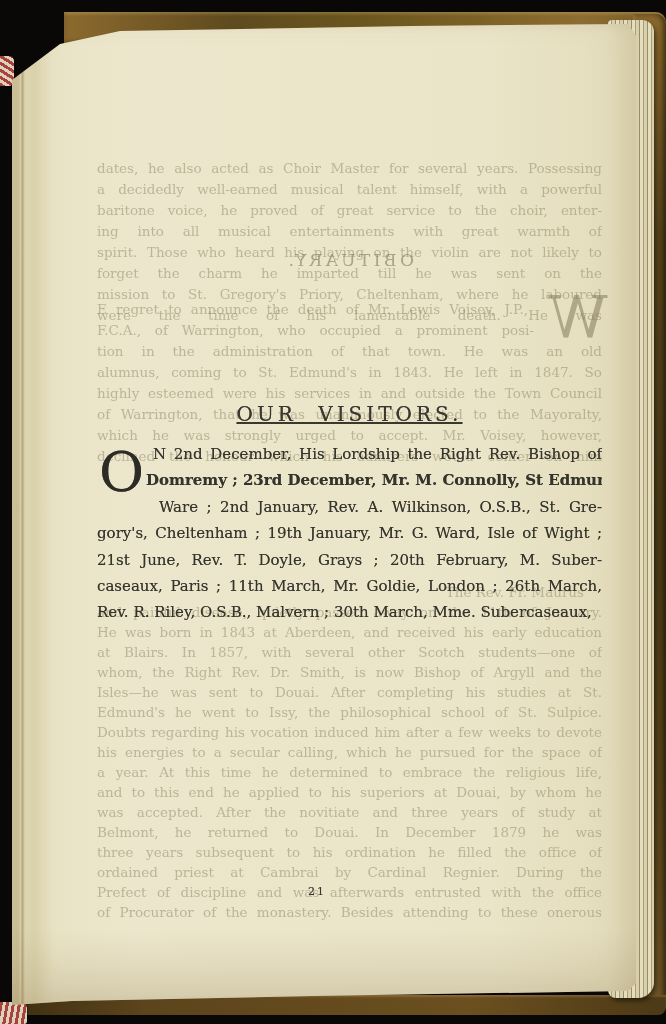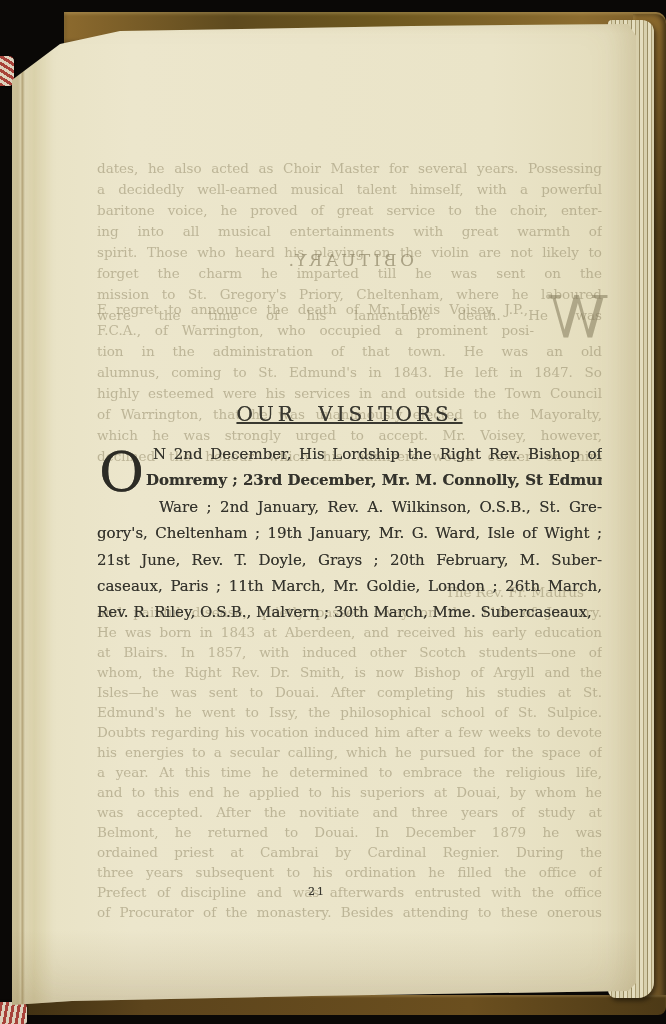--- a/index.html
+++ b/index.html
@@ -159,32 +159,32 @@
         <div class="line">highly esteemed were his services in and outside the Town Council</div>
         <div class="line">of Warrington, that he was unanimously elected to the Mayoralty,</div>
         <div class="line">which he was strongly urged to accept.  Mr. Voisey, however,</div>
         <div class="line">declined the honour which his admirers would confer on him</div>
       </div>
 
     <div class="ghost ghost-lower">
         <div class="line">The Rev. Fr. Maurus</div>
         <div class="line">and painful disease, quietly passed away on the 11th of January.</div>
         <div class="line">He was born in 1843 at Aberdeen, and received his early education</div>
-        <div class="line">at Blairs.  In 1857, with induced other Scotch students—one of</div>
+        <div class="line">at Blairs.  In 1857, with several other Scotch students—one of</div>
         <div class="line">whom, the Right Rev. Dr. Smith, is now Bishop of Argyll and the</div>
         <div class="line">Isles—he was sent to Douai.  After completing his studies at St.</div>
         <div class="line">Edmund's he went to Issy, the philosophical school of St. Sulpice.</div>
         <div class="line">Doubts regarding his vocation induced him after a few weeks to devote</div>
         <div class="line">his energies to a secular calling, which he pursued for the space of</div>
         <div class="line">a year.  At this time he determined to embrace the religious life,</div>
         <div class="line">and to this end he applied to his superiors at Douai, by whom he</div>
         <div class="line">was accepted.  After the novitiate and three years of study at</div>
         <div class="line">Belmont, he returned to Douai.  In December 1879 he was</div>
+        <div class="line">three years subsequent to his ordination he filled the office of</div>
         <div class="line">ordained priest at Cambrai by Cardinal Regnier.  During the</div>
-        <div class="line">three years subsequent to his ordination he filled the office of</div>
         <div class="line">Prefect of discipline and was afterwards entrusted with the office</div>
         <div class="line">of Procurator of the monastery.  Besides attending to these onerous</div>
       </div>
 
     <div class="heading">OUR VISITORS.</div>
 
     <div class="dropcap">O</div>
 
     <div class="main-para">
         <div class="line">N 2nd December, His Lordship the Right Rev. Bishop of</div>

